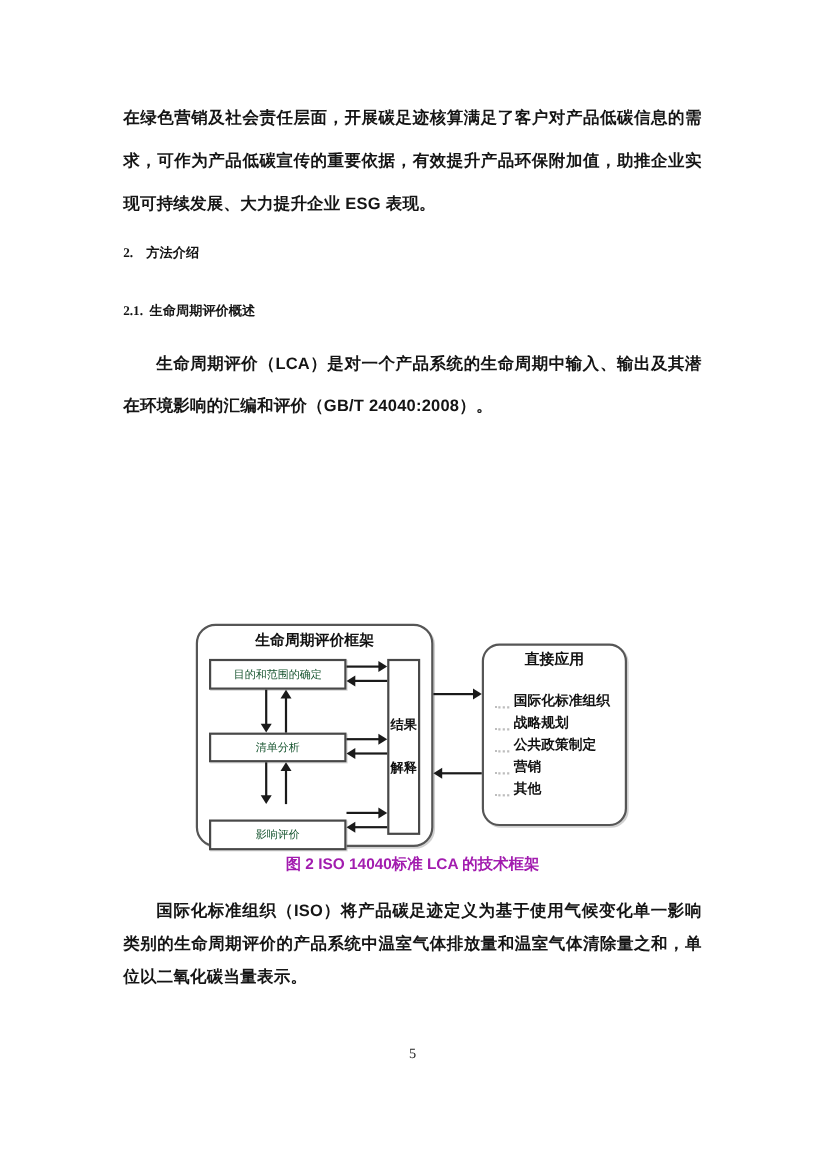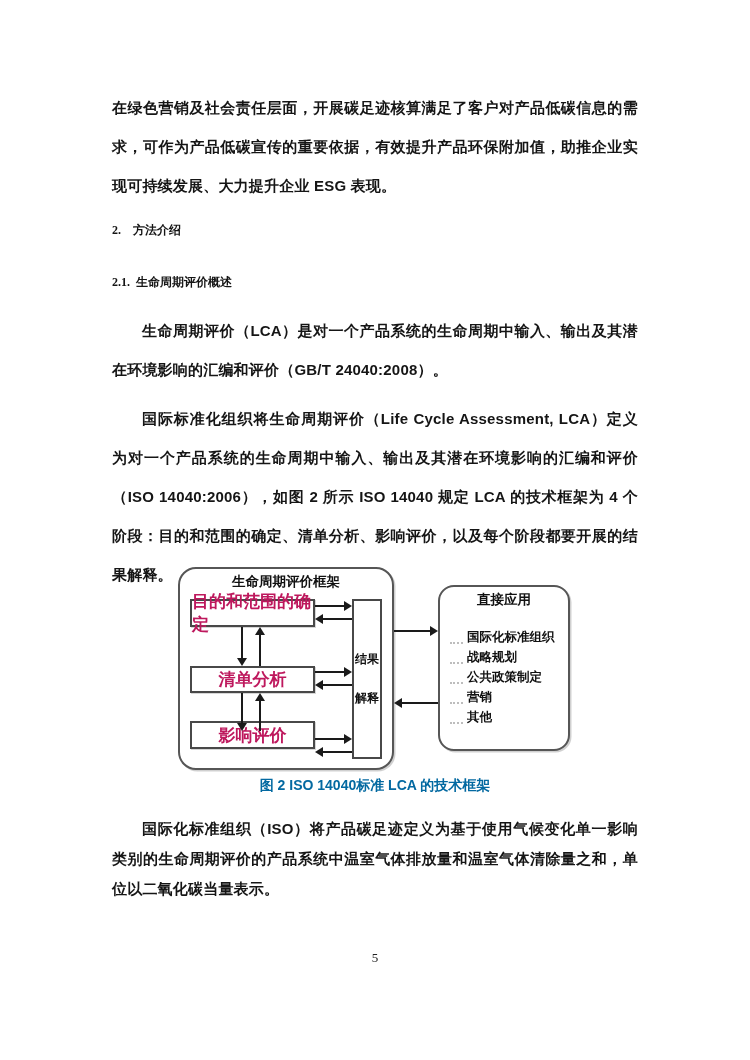--- a/index.html
+++ b/index.html
@@ -49,25 +49,25 @@
   .right-frame { left: 260px; top: 18px; width: 132px; height: 166px; border-radius: 16px; padding-left: 16px; }
   .frame-title {
     position: absolute; top: 4px; left: 0; right: 0;
     text-align: center; font-size: 13.5px; font-weight: 700; color: #111;
   }
   .stage-box {
     position: absolute; left: 10px; width: 125px;
     border: 2px solid #484848; background: #ffffff;
     box-shadow: 1px 1px 0 rgba(120,120,120,0.3);
     display: flex; align-items: center; justify-content: center;
-    font-size: 17px; font-weight: 700; color: #be185d;
+    font-size: 10px; font-weight: 400; color: #14532d;
   }
   .stage-1 { top: 30px;  height: 28px; }
   .stage-2 { top: 97px;  height: 27px; }
-  .stage-3 { top: 152px; height: 28px; }
+  .stage-3 { top: 176px; height: 28px; }
   .tall-box {
     position: absolute; left: 172px; top: 30px; width: 30px; height: 160px;
     border: 2px solid #484848; background: #ffffff;
     display: flex; flex-direction: column; align-items: center; justify-content: center;
     font-size: 12px; font-weight: 700; line-height: 15px; color: #111; gap: 24px;
   }
   .app-list { position: absolute; left: 10px; top: 42px; }
   .app-item { display: flex; height: 20px; font-size: 12.5px; font-weight: 700; color: #111; white-space: nowrap; }
   .leader { width: 13px; border-bottom: 2px dotted #bdbdbd; align-self: flex-end; margin: 0 4px 5px 0; }
 
@@ -96,21 +96,21 @@
   }
   .v-arrow.up .line { bottom: 0; top: 7px; }
   .v-arrow.up::after {
     content: ""; position: absolute; top: 0; left: 0;
     border-left: 5px solid transparent; border-right: 5px solid transparent;
     border-bottom: 8px solid #1a1a1a;
   }
 
   .caption {
     position: absolute; left: 112px; width: 526px; top: 777px;
-    text-align: center; font-size: 14px; font-weight: 700; color: #0369a1;
+    text-align: center; font-size: 14px; font-weight: 700; color: #a21caf;
   }
   .page-number {
     position: absolute; left: 0; width: 100%; top: 950px;
     text-align: center; font-size: 13px;
     font-family: "Liberation Serif", serif; color: #222;
   }
 </style>
 </head>
 <body>
 
@@ -121,21 +121,20 @@
   <h2 class="heading" style="top:220px;">
     <span class="h-num">2.</span><span class="gap-wide"></span><span>方法介绍</span>
   </h2>
 
   <h3 class="heading" style="top:272px;">
     <span class="h-num">2.1.</span><span class="gap-narrow"></span><span>生命周期评价概述</span>
   </h3>
 
   <p class="body-text indent" style="top:311px;">生命周期评价（LCA）是对一个产品系统的生命周期中输入、输出及其潜在环境影响的汇编和评价（GB/T 24040:2008）。</p>
 
-  <p class="body-text indent" style="top:399px;">国际标准化组织将生命周期评价（Life Cycle Assessment, LCA）定义为对一个产品系统的生命周期中输入、输出及其潜在环境影响的汇编和评价（ISO 14040:2006），如图 2 所示 ISO 14040 规定 LCA 的技术框架为 4 个阶段：目的和范围的确定、清单分析、影响评价，以及每个阶段都要开展的结果解释。</p>
 
   <div class="diagram">
 
     <div class="frame left-frame">
       <div class="frame-title">生命周期评价框架</div>
 
       <div class="stage-box stage-1">目的和范围的确定</div>
       <div class="stage-box stage-2">清单分析</div>
       <div class="stage-box stage-3">影响评价</div>
 

